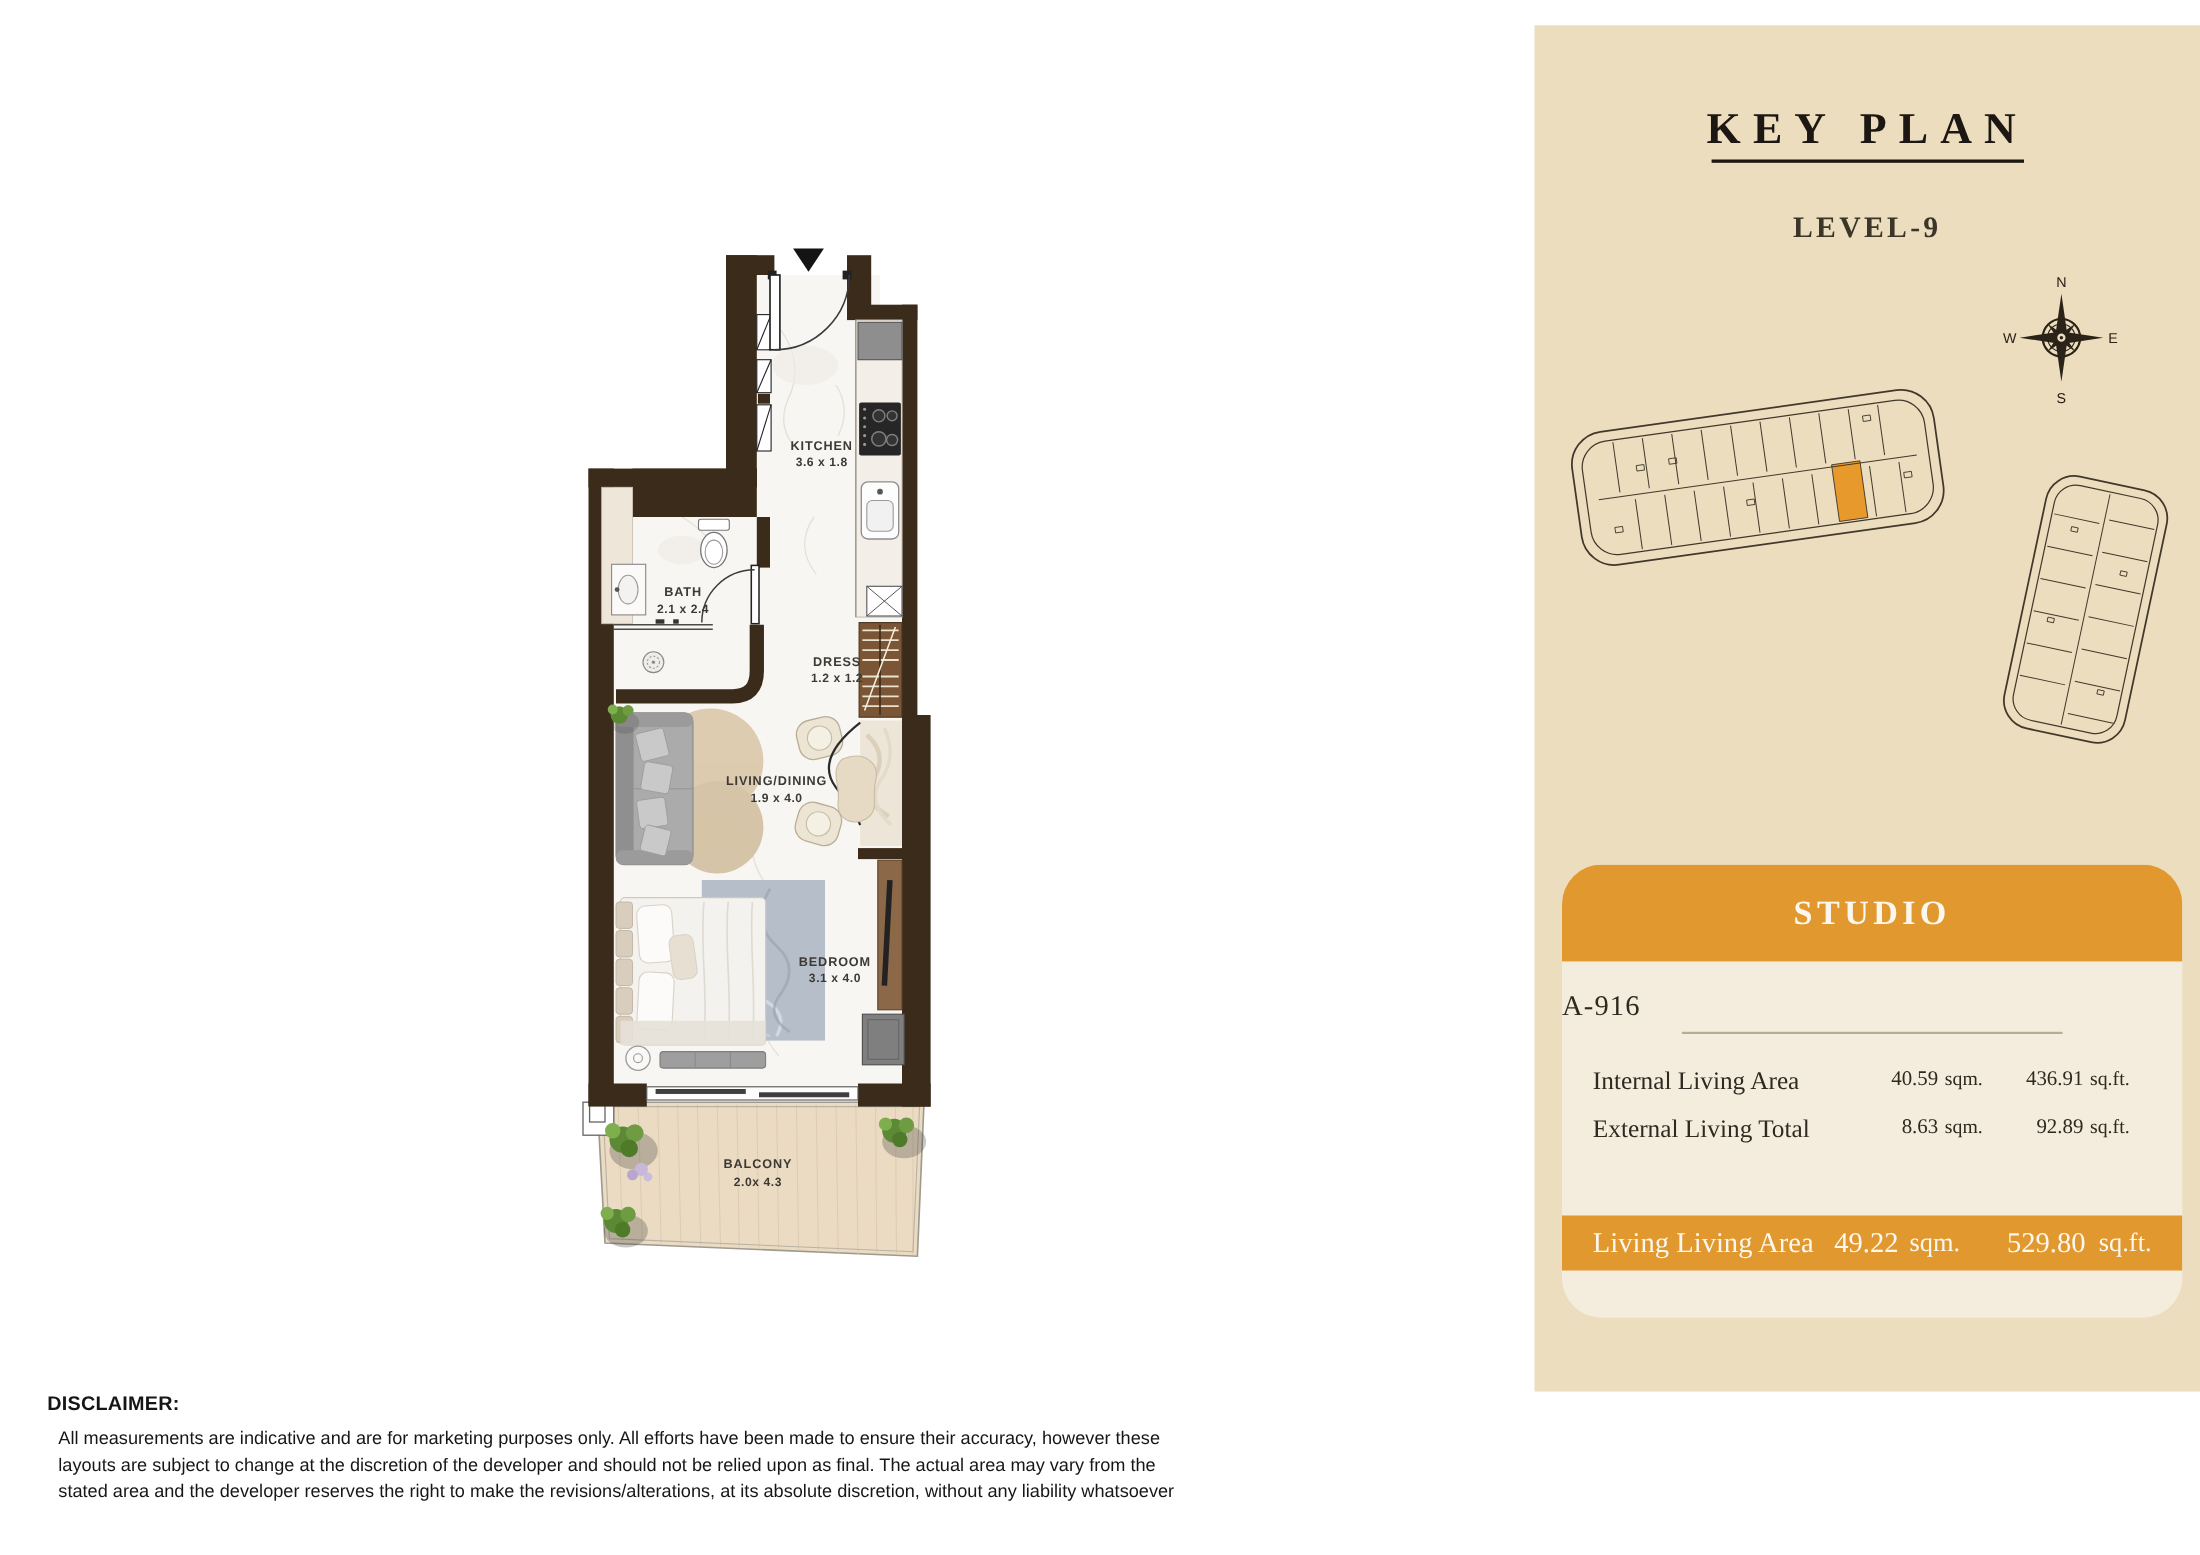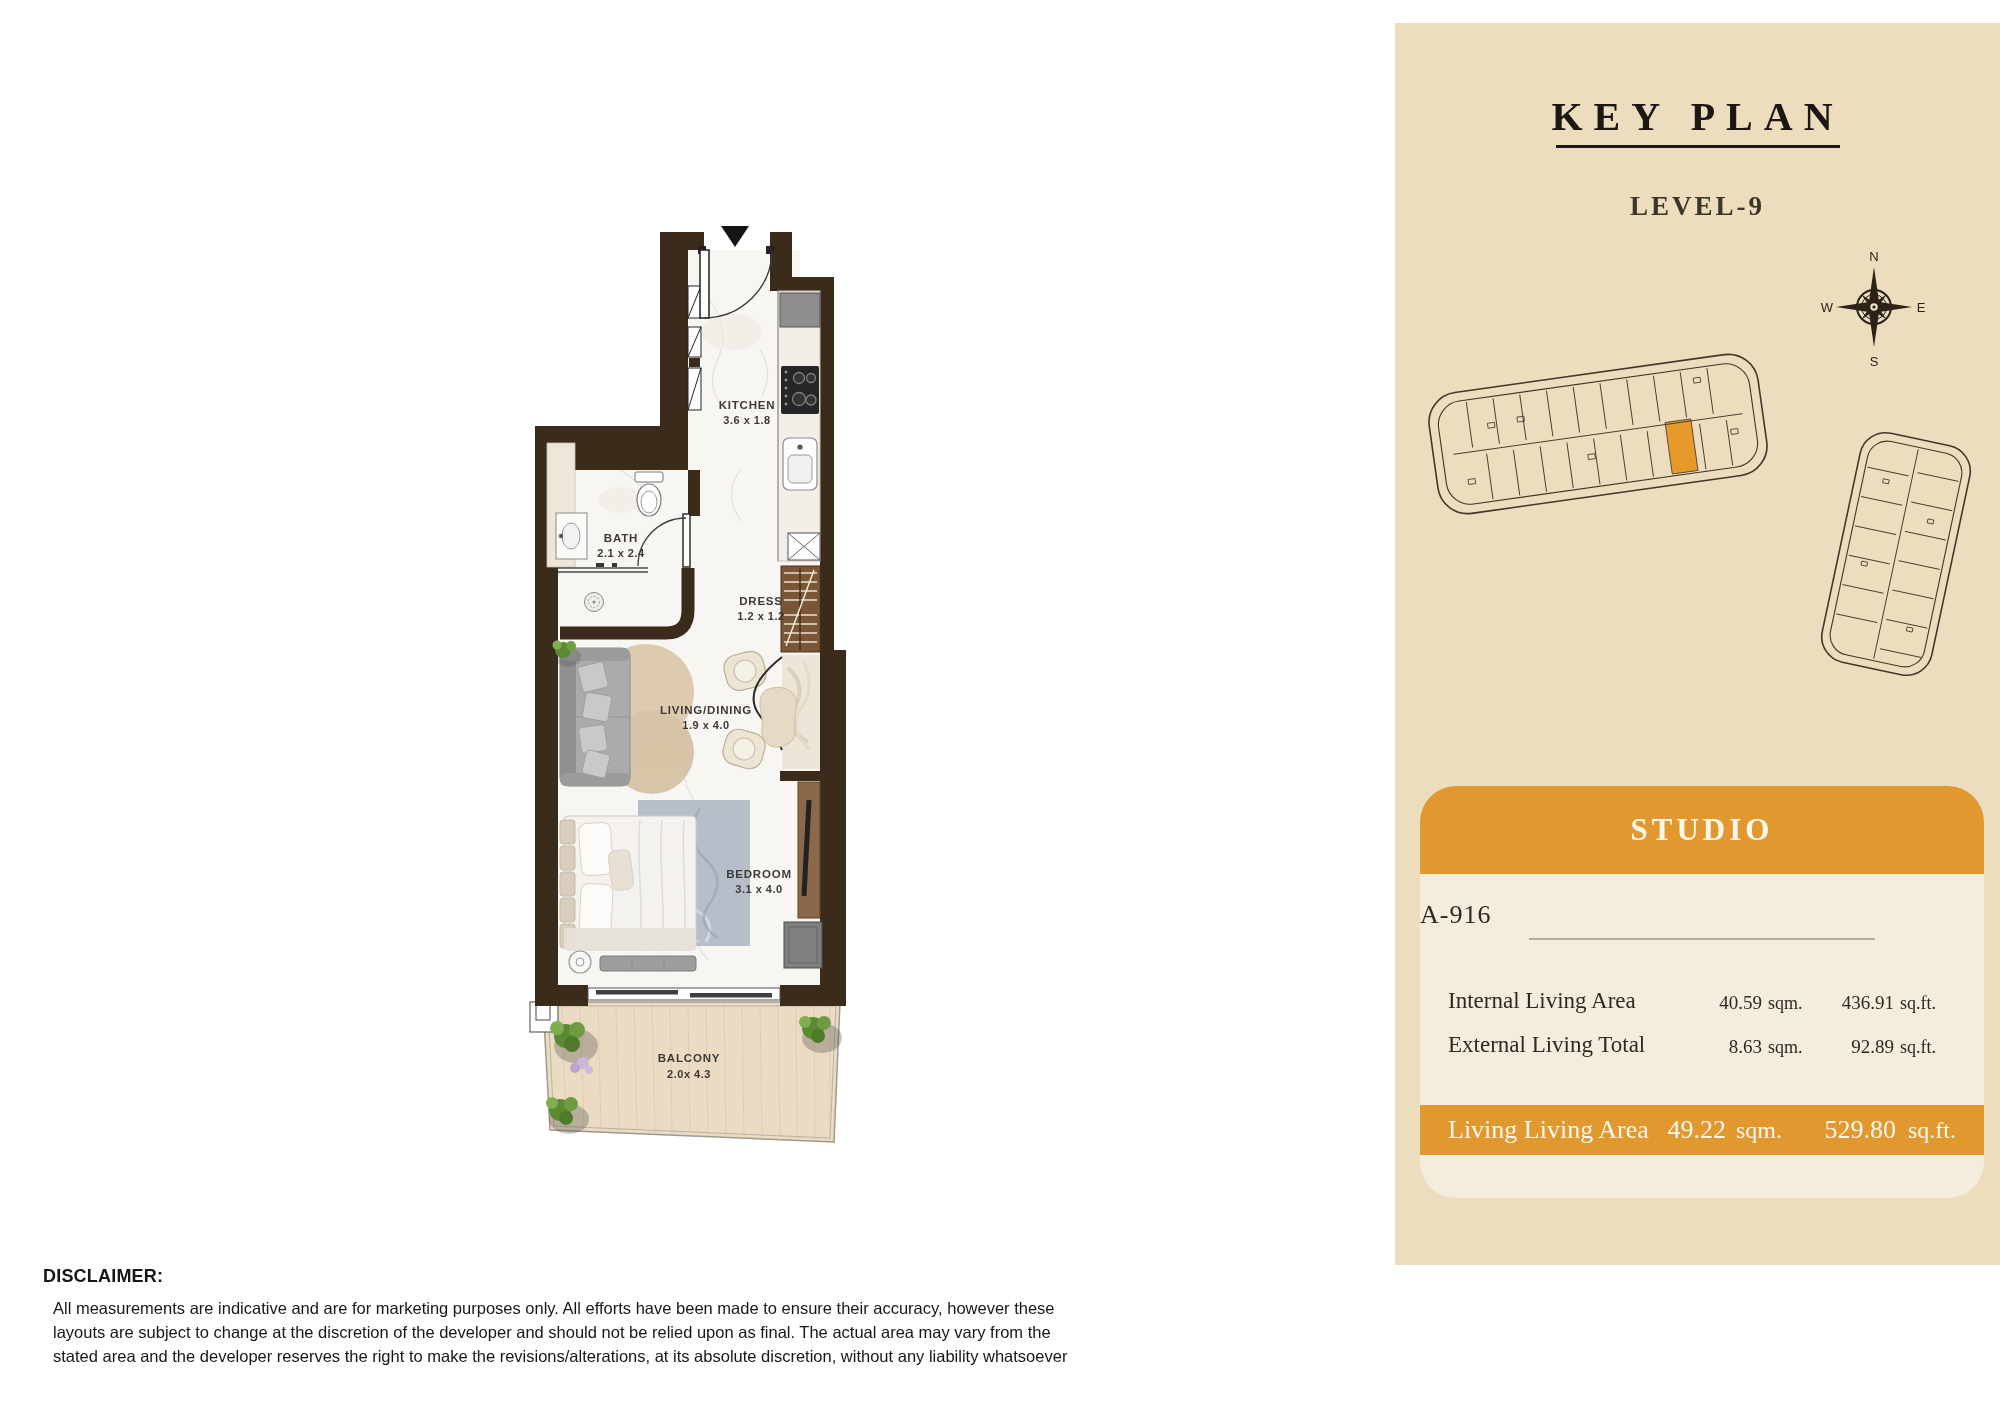--- a/index.html
+++ b/index.html
@@ -26,21 +26,21 @@
   .card{
     position:absolute;left:25px;top:763px;width:564px;height:412px;
     background:#F4ECDC;border-radius:36px;overflow:hidden;
     font-family:"Liberation Serif",serif;color:#2e2a21;
   }
   .card-header{height:88px;background:#E1982F;display:flex;align-items:center;justify-content:center;}
   .card-header .type{font-size:31px;letter-spacing:4px;color:#FCF7EC;font-weight:700;}
   .unit-number{margin-top:26px;font-size:26px;letter-spacing:1px;}
   .unit-underline{width:346px;height:2px;background:#9a8b6e;opacity:.65;margin:8px auto 0;}
   .area-rows{margin-top:30px;padding:0 28px;}
-  .area-row{display:flex;align-items:flex-end;height:44px;}
+  .area-row{display:flex;align-items:flex-start;height:44px;}
   .area-row .label{flex:1;font-size:23px;}
   .area-row .v1{width:60px;text-align:right;font-size:19px;}
   .area-row .u1{width:60px;padding-left:6px;font-size:18px;}
   .area-row .v2{width:66px;text-align:right;font-size:19px;}
   .area-row .u2{width:56px;padding-left:6px;font-size:18px;}
   .total-band{
     position:absolute;left:0;right:0;top:319px;height:50px;background:#E1982F;
     display:flex;align-items:center;padding:0 28px;color:#FCF8EF;
   }
   .total-band .label{flex:1;font-size:26px;}

